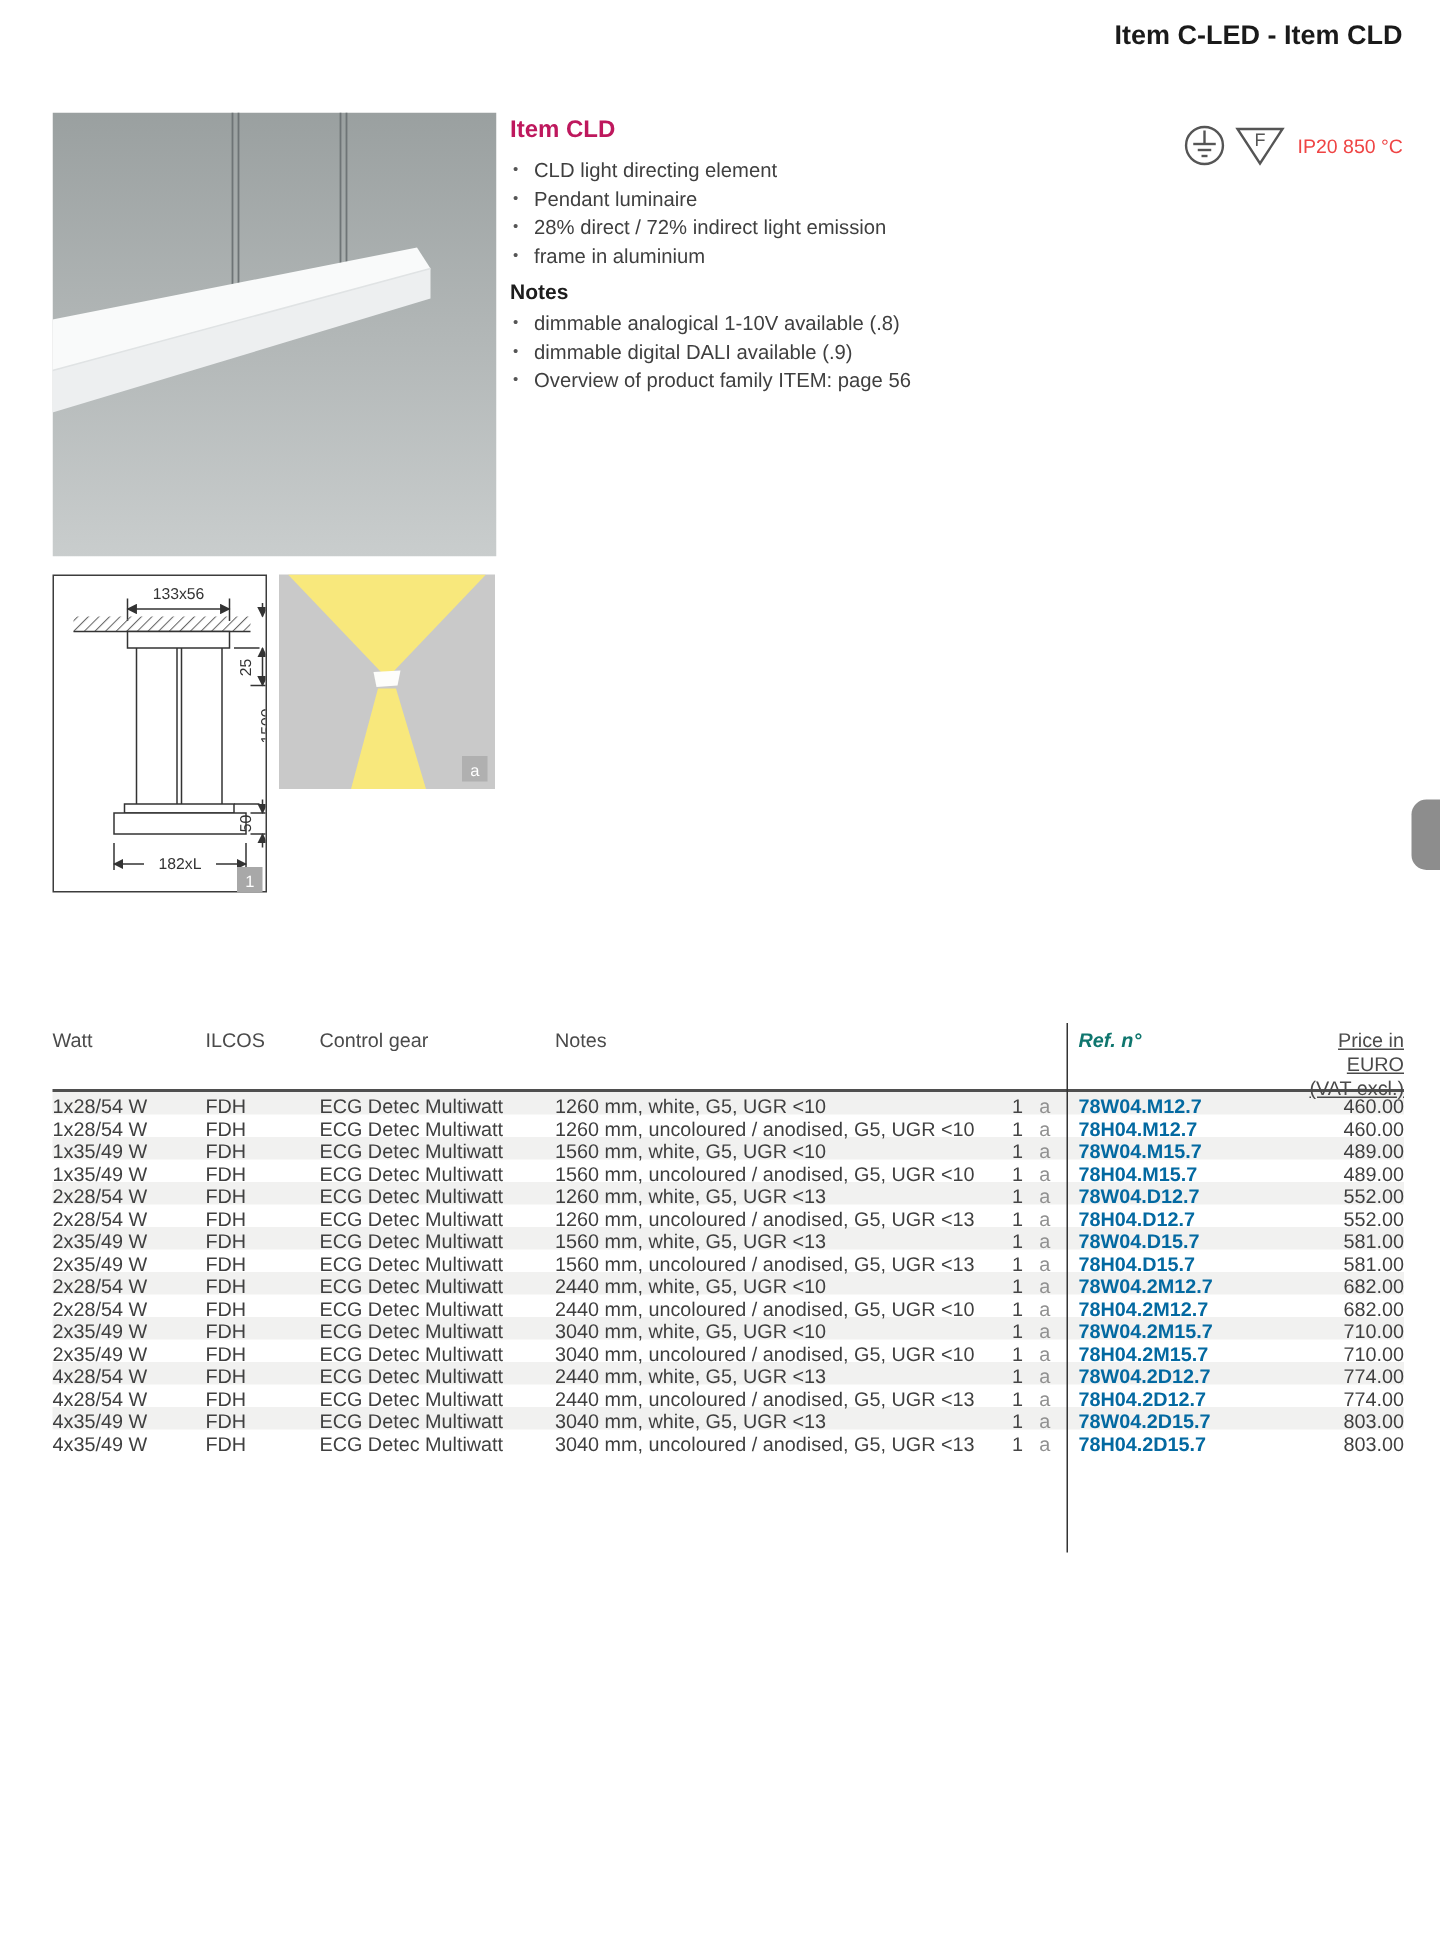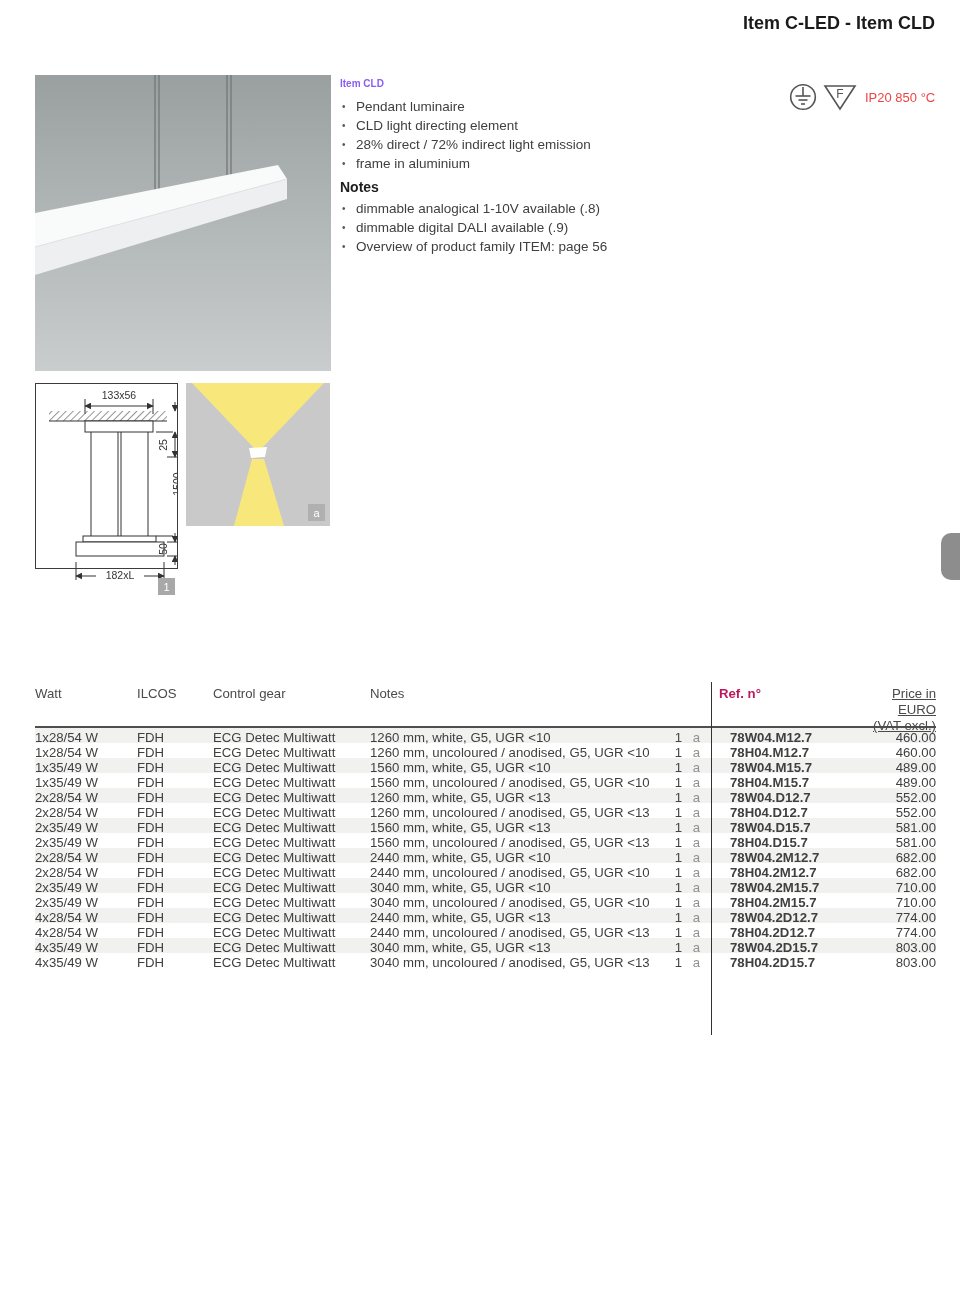--- a/index.html
+++ b/index.html
@@ -7,50 +7,50 @@
         font-family:"Liberation Sans","DejaVu Sans",sans-serif;color:#3f3f3f;}
 
   
   .page-header{position:absolute;top:13px;right:25px;font-size:18px;font-weight:bold;color:#1a1a1a;}
 
   
   .photo{position:absolute;left:35px;top:75px;width:296px;height:296px;}
 
   
   .spec{position:absolute;left:340px;top:78px;width:360px;}
-  .spec h2{margin:0 0 8px 0;font-size:10px;font-weight:bold;color:#8b5cf6;}
+  .spec h2{margin:0 0 8px 0;font-size:16px;font-weight:bold;color:#be185d;}
   .spec h3{margin:6px 0 4px 0;font-size:14px;font-weight:bold;color:#1d1d1d;}
   .spec ul{margin:0;padding:0;list-style:none;}
   .spec li{position:relative;padding-left:16px;font-size:13.5px;line-height:19px;color:#3f3f3f;}
   .spec li::before{content:"•";position:absolute;left:2px;top:0;font-size:10px;line-height:19px;color:#555;}
 
   
   .cert{position:absolute;left:788px;top:82px;display:flex;align-items:center;gap:5px;}
   .cert .label{font-size:13px;color:#ef4444;margin-left:3px;}
 
   
-  .drawing{position:absolute;left:35px;top:383px;width:143px;height:186px;border:1px solid #3c3c3c;background:#fff;box-sizing:border-box;}
+  .drawing{position:absolute;left:35px;top:383px;width:143px;height:212px;border:1px solid #3c3c3c;background:#fff;box-sizing:border-box;}
   
   .light{position:absolute;left:186px;top:383px;width:144px;height:143px;background:#c9c9c9;}
 
   
   .edge-tab{position:absolute;left:941px;top:533px;width:19px;height:47px;background:#8d8d8d;border-radius:10px 0 0 10px;}
 
   
   .table{position:absolute;left:35px;top:682px;width:901px;}
   .tgrid{display:grid;grid-template-columns:102px 76px 157px 298px 14px 29px 156px 1fr;}
   .thead{padding-top:4px;height:40px;align-items:start;font-size:13.2px;color:#4a4a4a;}
-  .thead .h-ref{font-weight:bold;color:#be185d;padding-left:8px;}
+  .thead .h-ref{font-weight:bold;color:#0f766e;padding-left:8px;font-style:italic;}
   .thead .h-price{text-align:right;line-height:16px;text-decoration:underline;}
   .rule{height:2px;background:#4f4f4f;}
   .trow{height:15px;line-height:19.2px;font-size:13.2px;white-space:nowrap;}
   .trow.shaded{background:#f1f1f0;}
   .c-fig{text-align:right;color:#454545;}
   .c-dist{text-align:center;color:#909090;}
-  .c-ref{font-weight:bold;color:#404040;padding-left:19px;}
+  .c-ref{font-weight:bold;color:#0369a1;padding-left:8px;}
   .c-price{text-align:right;}
   .vdivider{position:absolute;left:676px;top:0;width:1px;height:353px;background:#333;}
 
   svg text{font-family:"Liberation Sans","DejaVu Sans",sans-serif;}
 </style>
 </head>
 <body>
 
 <div class="page">
 
@@ -73,22 +73,22 @@
       </g>
       <polygon points="0,138 243,90 252,104 0,172" fill="#f9fafa"></polygon>
       <polygon points="0,172 252,104 252,124 0,200" fill="#edeff0"></polygon>
       <line x1="0" y1="172" x2="252" y2="104" stroke="#e0e3e4" stroke-width="1"></line>
     </svg>
   </div>
 
   <div class="spec">
     <h2>Item CLD</h2>
     <ul>
+      <li>CLD light directing element</li>
       <li>Pendant luminaire</li>
-      <li>CLD light directing element</li>
       <li>28% direct / 72% indirect light emission</li>
       <li>frame in aluminium</li>
     </ul>
     <h3>Notes</h3>
     <ul>
       <li>dimmable analogical 1-10V available (.8)</li>
       <li>dimmable digital DALI available (.9)</li>
       <li>Overview of product family ITEM: page 56</li>
     </ul>
   </div>

